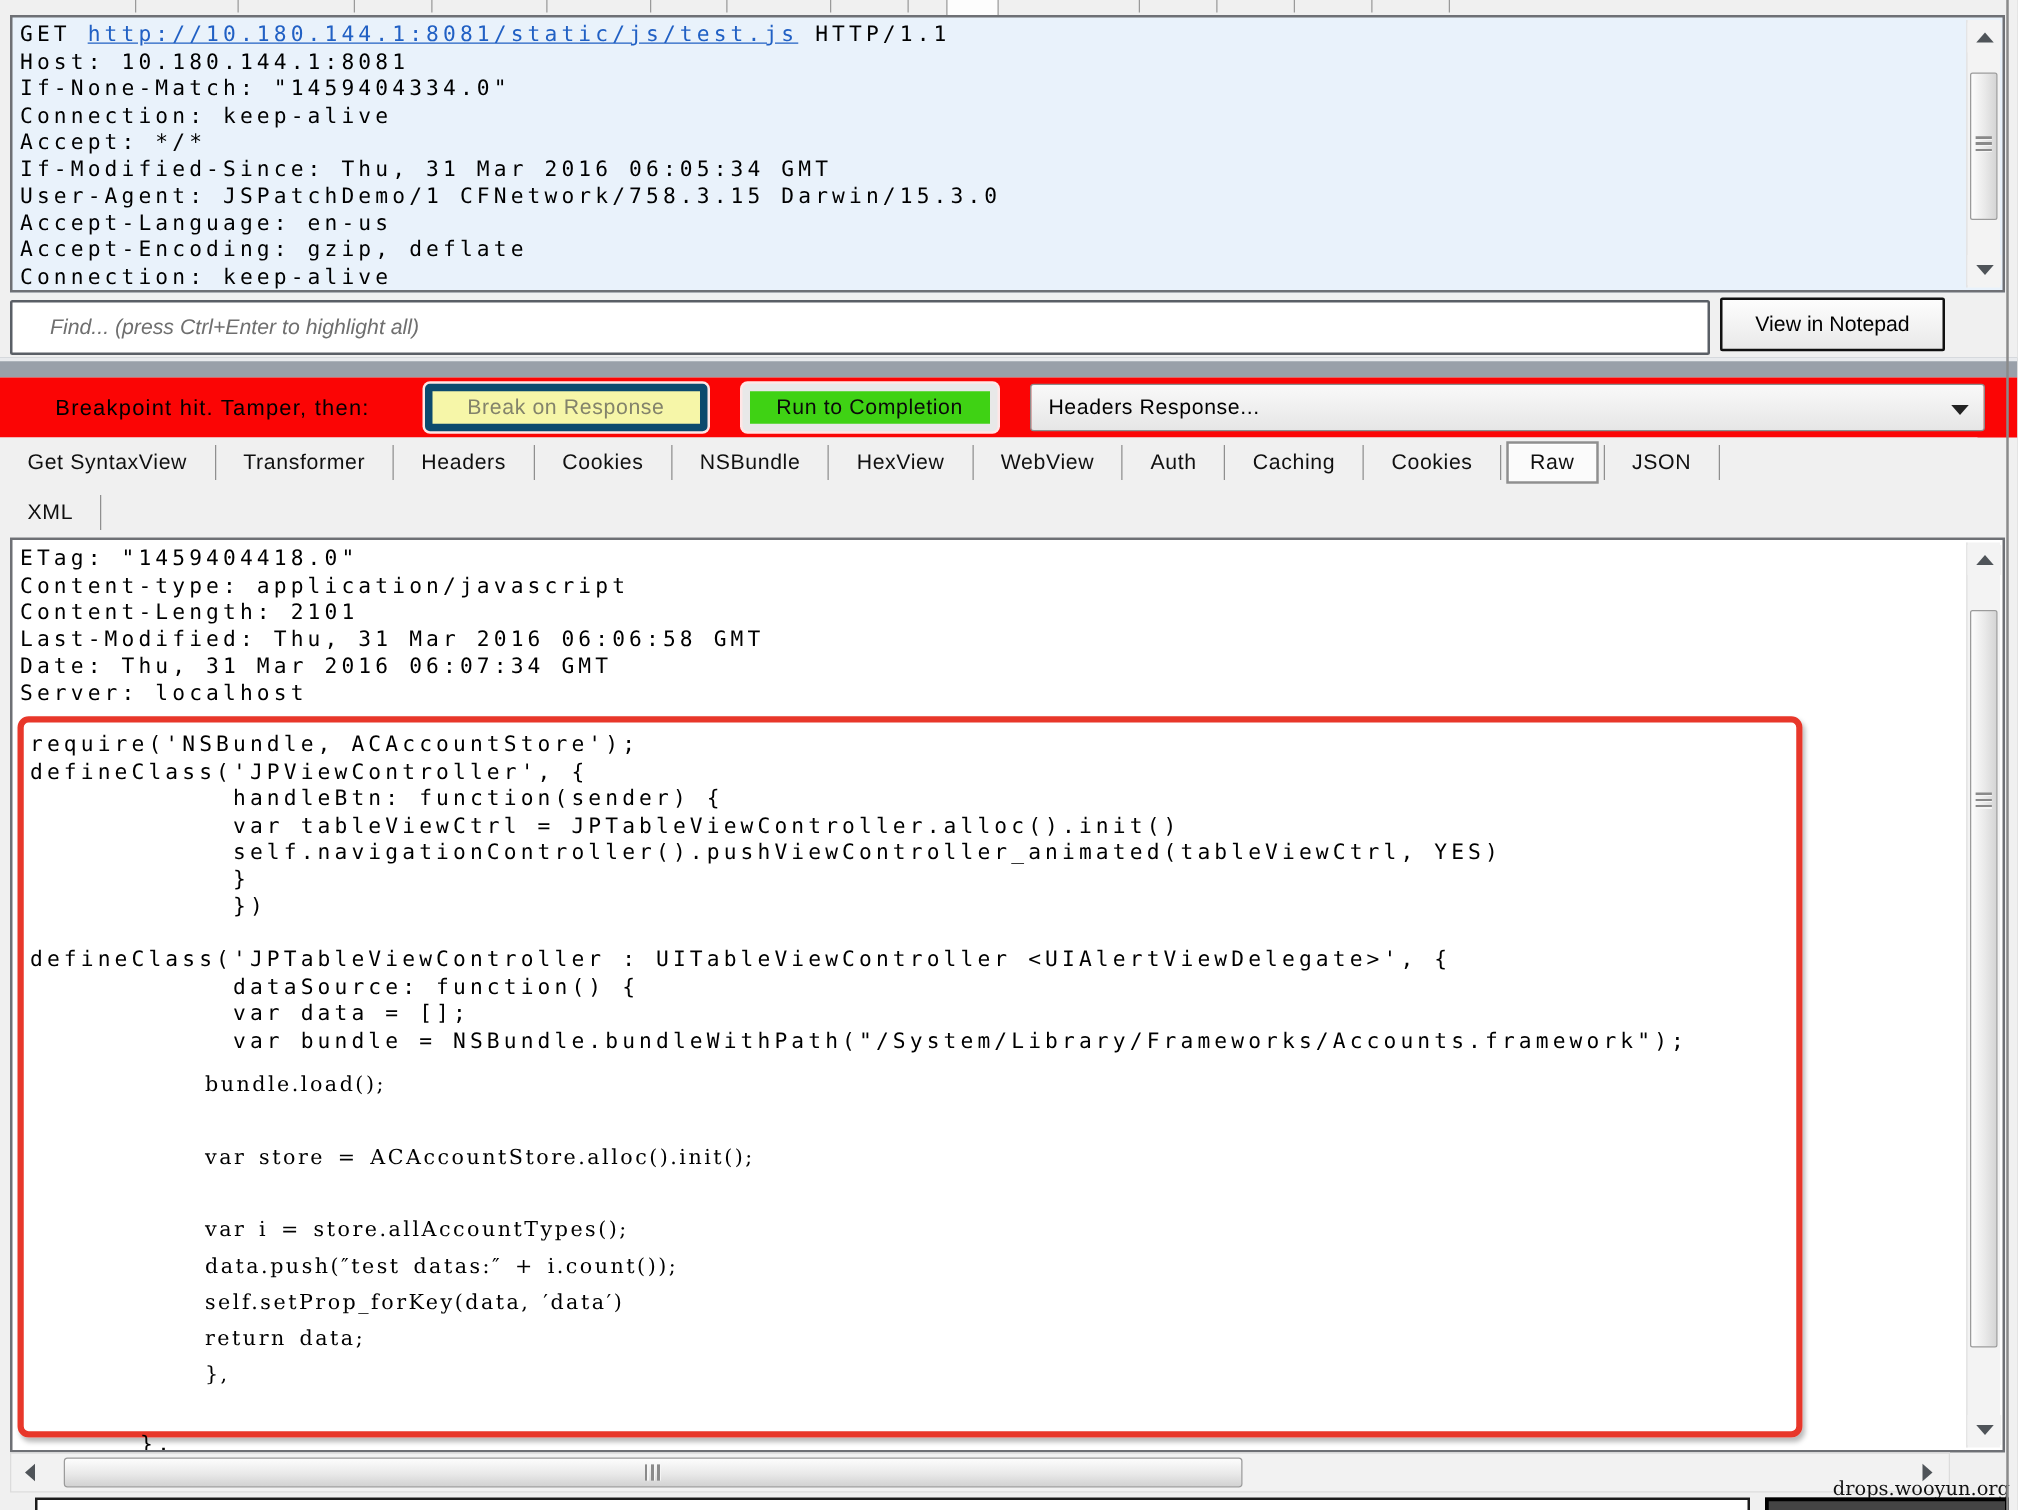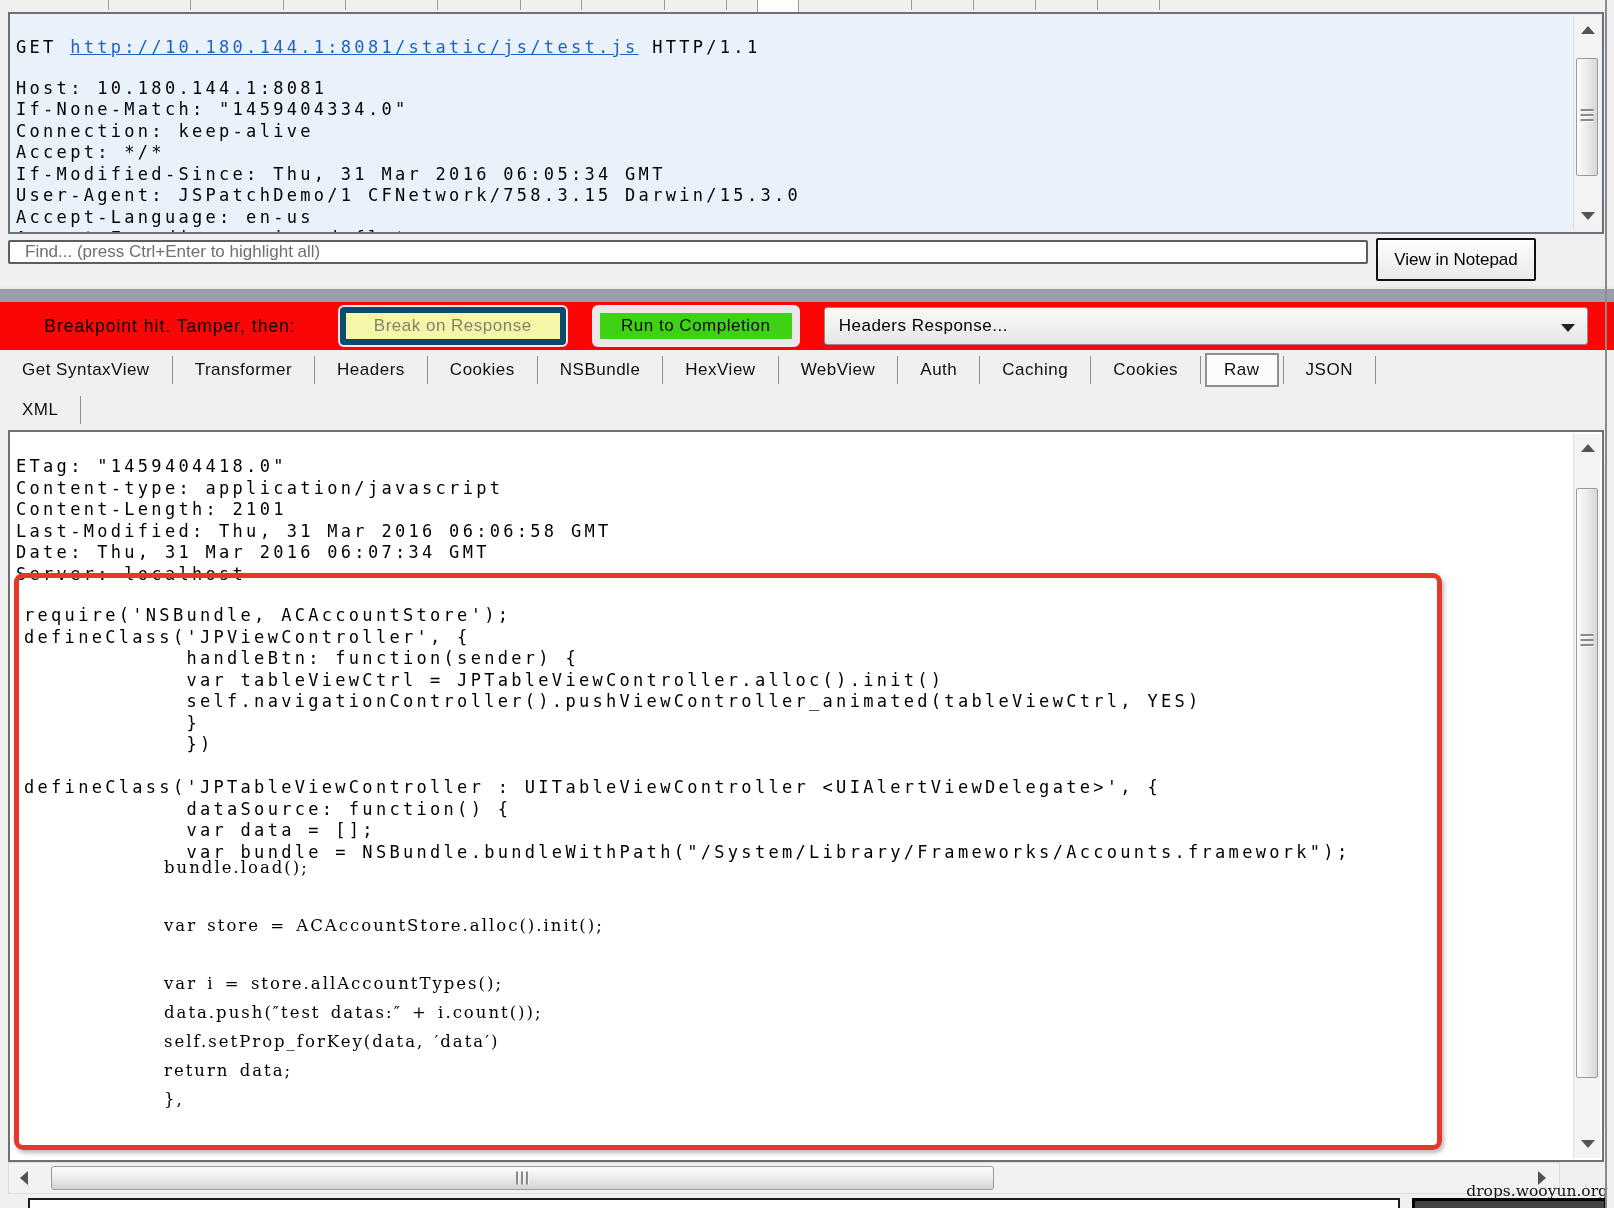--- a/index.html
+++ b/index.html
@@ -14,21 +14,21 @@
   .top-strip .tick { position:absolute; top:0; width:1px; height:10px; background:#9a9a9a; }
   .top-strip .sel-frag { position:absolute; top:0; left:757px; width:42px; height:12px;
     background:#fdfdfd; border-left:1px solid #9a9a9a; border-right:1px solid #9a9a9a; }
   
   .pane {
     position:absolute; background:#e9f2fb; border:2px solid #6e7075; overflow:hidden;
   }
   .mono {
     font-family:"DejaVu Sans Mono", monospace;
     font-size:17px; line-height:21.5px; letter-spacing:3.3px;
-    white-space:pre; color:#000;margin-top:19px;
+    white-space:pre; color:#000;
   }
   .request-pane { left:8px; top:12px; width:1596px; height:222px; }
   .request-pane .txt { position:absolute; left:6px; top:4px; }
   .url-link { color:#2160c4; text-decoration:underline; }
   
   .vscroll { position:absolute; top:2px; bottom:2px; right:2px; width:27px;
     background:#f3f3f3; border-left:1px solid #e0e0e0; }
   .sb-btn { position:absolute; left:0; width:27px; height:24px; background:#f3f3f3;
     display:flex; align-items:center; justify-content:center; }
   .sb-btn.up { top:2px; } .sb-btn.down { bottom:2px; }
@@ -41,25 +41,25 @@
   .grip-h { position:absolute; left:50%; transform:translateX(-50%); width:13px; height:14px;
     background:repeating-linear-gradient(#8a8a8a 0 2px, #f5f5f5 2px 3px, transparent 3px 5px); }
   .hscroll { position:absolute; left:8px; top:1162px; width:1552px; height:32px;
     background:#f2f2f2; border:1px solid #dcdcdc; }
   .sb-btn-h { position:absolute; top:2px; width:26px; height:26px; display:flex; align-items:center; justify-content:center; }
   .sb-thumb-h { position:absolute; top:3px; height:24px; border:1px solid #9b9b9b; border-radius:3px;
     background:linear-gradient(#fdfdfd,#e9e9e9 55%,#d2d2d2); }
   .grip-v { position:absolute; top:50%; left:50%; transform:translate(-50%,-50%); width:14px; height:13px;
     background:repeating-linear-gradient(90deg,#8a8a8a 0 2px, #f5f5f5 2px 3px, transparent 3px 5px); }
   
-  .find-input { position:absolute; left:8px; top:240px; width:1360px; height:24px;
+  .find-input { position:absolute; left:8px; top:240px; width:1360px; height:44px;
     border:2px solid #5a5f66; border-radius:2px; background:#fff;
-    font-family:"Liberation Sans", sans-serif; font-size:17px; padding:0 15px; color:#333; }
+    font-family:"Liberation Sans", sans-serif; font-size:17px; padding:0 30px; color:#333;font-style:italic; }
   .find-input::placeholder { color:#6f6f6f; opacity:1; }
-  .notepad-btn { position:absolute; left:1376px; top:238px; width:160px; height:43px;
+  .notepad-btn { position:absolute; left:1376px; top:238px; width:180px; height:43px;
     border:2px solid #111; border-radius:2px; background:linear-gradient(#fdfdfd,#e9e9e9);
     font-family:"Liberation Sans", sans-serif; font-size:17px; color:#000; }
   
   .splitter { position:absolute; left:0; top:286px; width:1614px; height:16px;
     background:#99a0a9; border-top:3px solid #e8eaed; }
   
   .bp-bar { position:absolute; left:0; top:302px; width:1614px; height:48px;
     display:flex; align-items:center; }
   .bp-label { margin-left:18px; font-size:17.5px; letter-spacing:1px; color:#000; }
   .bp-btn { height:38px; border-radius:4px; font-size:17px; letter-spacing:0.5px;

